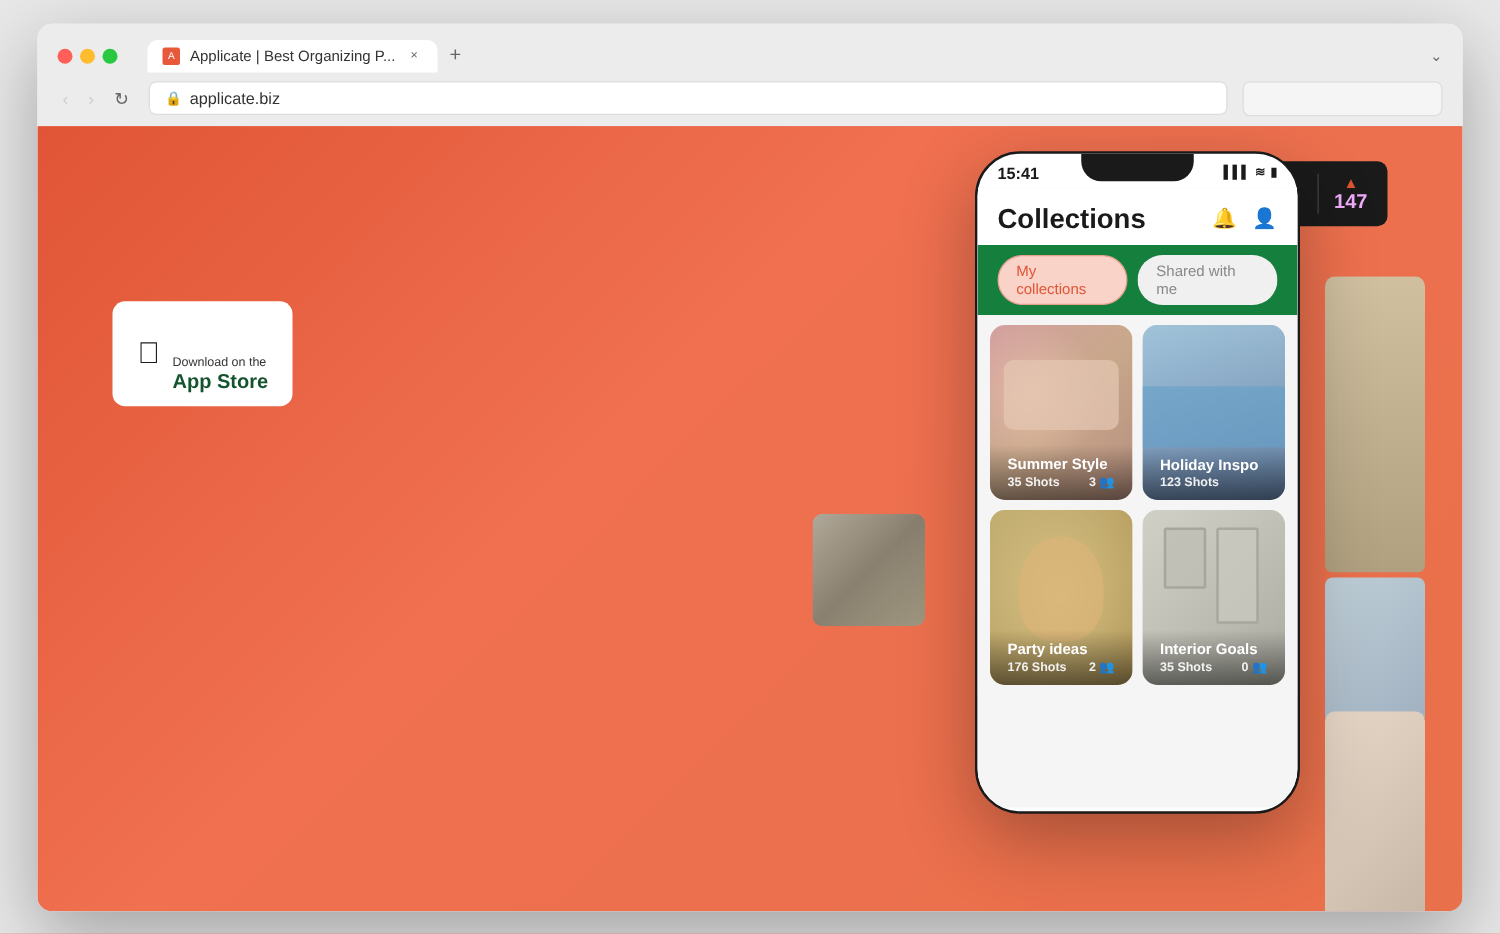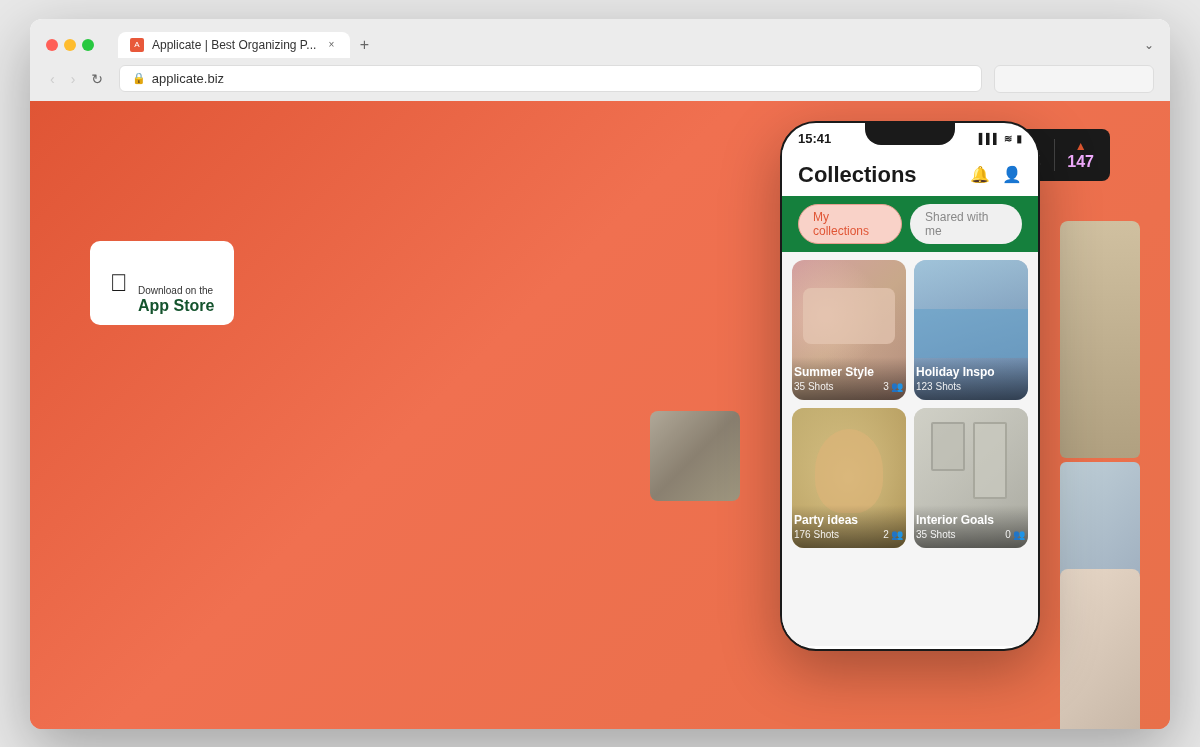--- a/index.html
+++ b/index.html
@@ -487,37 +487,38 @@
 
     .coll-interior {
       background: linear-gradient(135deg, #c8c8c0 0%, #b0b0a8 50%, #989890 100%);
     }
 
     .coll-info {
       position: absolute;
       bottom: 0;
       left: 0;
       right: 0;
-      padding: 8px 2px;
+      padding: 8px 14px;
       background: linear-gradient(transparent, rgba(0,0,0,0.5));
       color: white;
     }
 
     .coll-name {
       font-size: 12px;
       font-weight: 600;
       margin-bottom: 2px;
     }
 
     .coll-meta {
       font-size: 10px;
       opacity: 0.9;
       display: flex;
       justify-content: space-between;
       align-items: flex-end;
+      font-weight: bold;
     }
 
     
     .side-images-left {
       position: absolute;
       left: 620px;
       top: 310px;
       width: 90px;
       height: 90px;
       border-radius: 8px;

